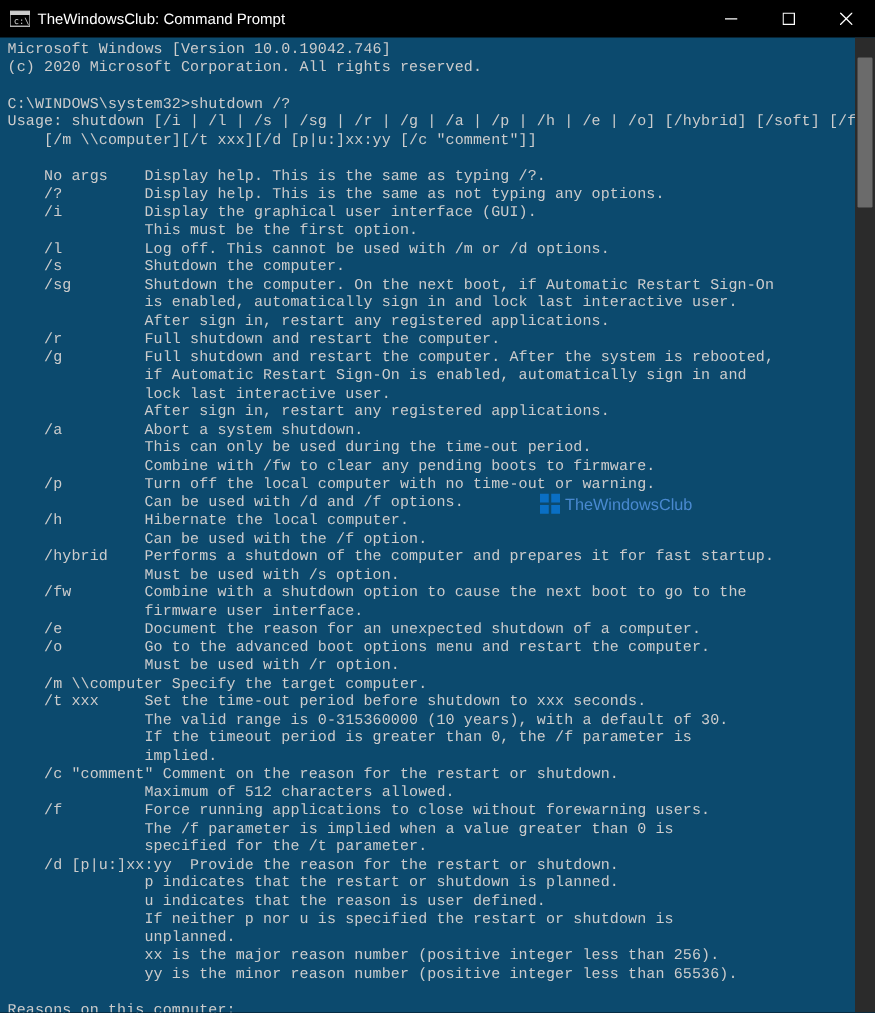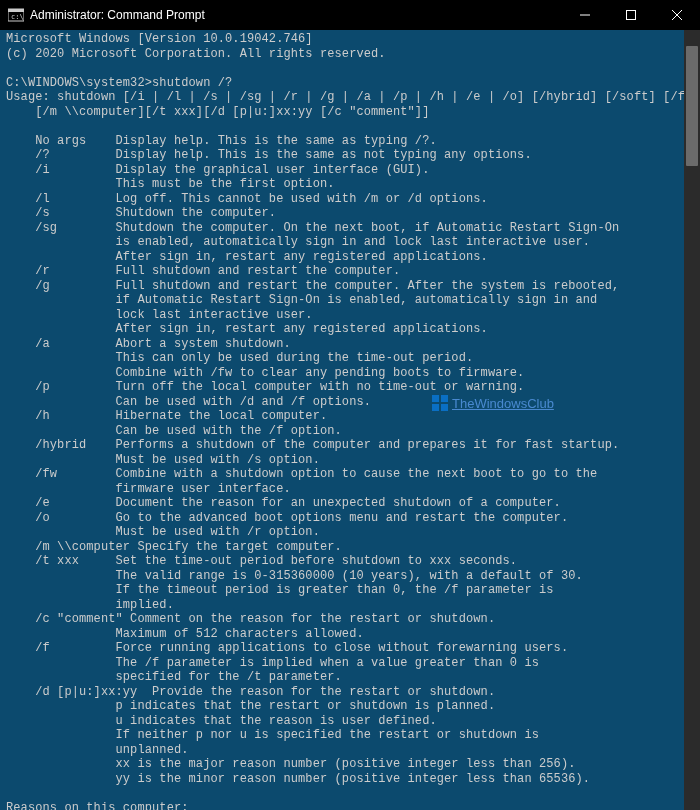--- a/index.html
+++ b/index.html
@@ -81,21 +81,20 @@
     position: absolute;
     top: 395px;
     left: 432px;
     display: flex;
     align-items: center;
     font-family: "Segoe UI", Arial, sans-serif;
     font-size: 13px;
     color: #4f8fd9;
     opacity: 0.92;
     pointer-events: none;
-    text-decoration: underline;
   }
   .watermark .winlogo {
     width: 16px;
     height: 16px;
     margin-right: 4px;
     position: relative;
   }
   .watermark .winlogo span {
     position: absolute;
     background: #0a73cc;
@@ -111,21 +110,21 @@
 <body>
 
 <div class="titlebar">
   <span class="titlebar-icon">
     <svg width="16" height="16" viewBox="0 0 16 16">
       <rect x="0" y="2" width="16" height="12" fill="#000" stroke="#ccc" stroke-width="1"></rect>
       <rect x="0" y="2" width="16" height="3" fill="#ccc"></rect>
       <text x="3" y="12" font-size="7" fill="#ccc" font-family="monospace">c:\</text>
     </svg>
   </span>
-  <span class="titlebar-title">Administrator: Command Prompt</span>
+  <span class="titlebar-title">TheWindowsClub: Command Prompt</span>
   <span class="titlebar-spacer"></span>
   <div class="winbtn min">
     <svg width="10" height="10" viewBox="0 0 10 10">
         <line x1="0" y1="5" x2="10" y2="5" stroke="#fff" stroke-width="1"></line>
       </svg>
   </div>
   <div class="winbtn max">
     <svg width="10" height="10" viewBox="0 0 10 10">
         <rect x="0.5" y="0.5" width="9" height="9" fill="none" stroke="#fff" stroke-width="1"></rect>
       </svg>

